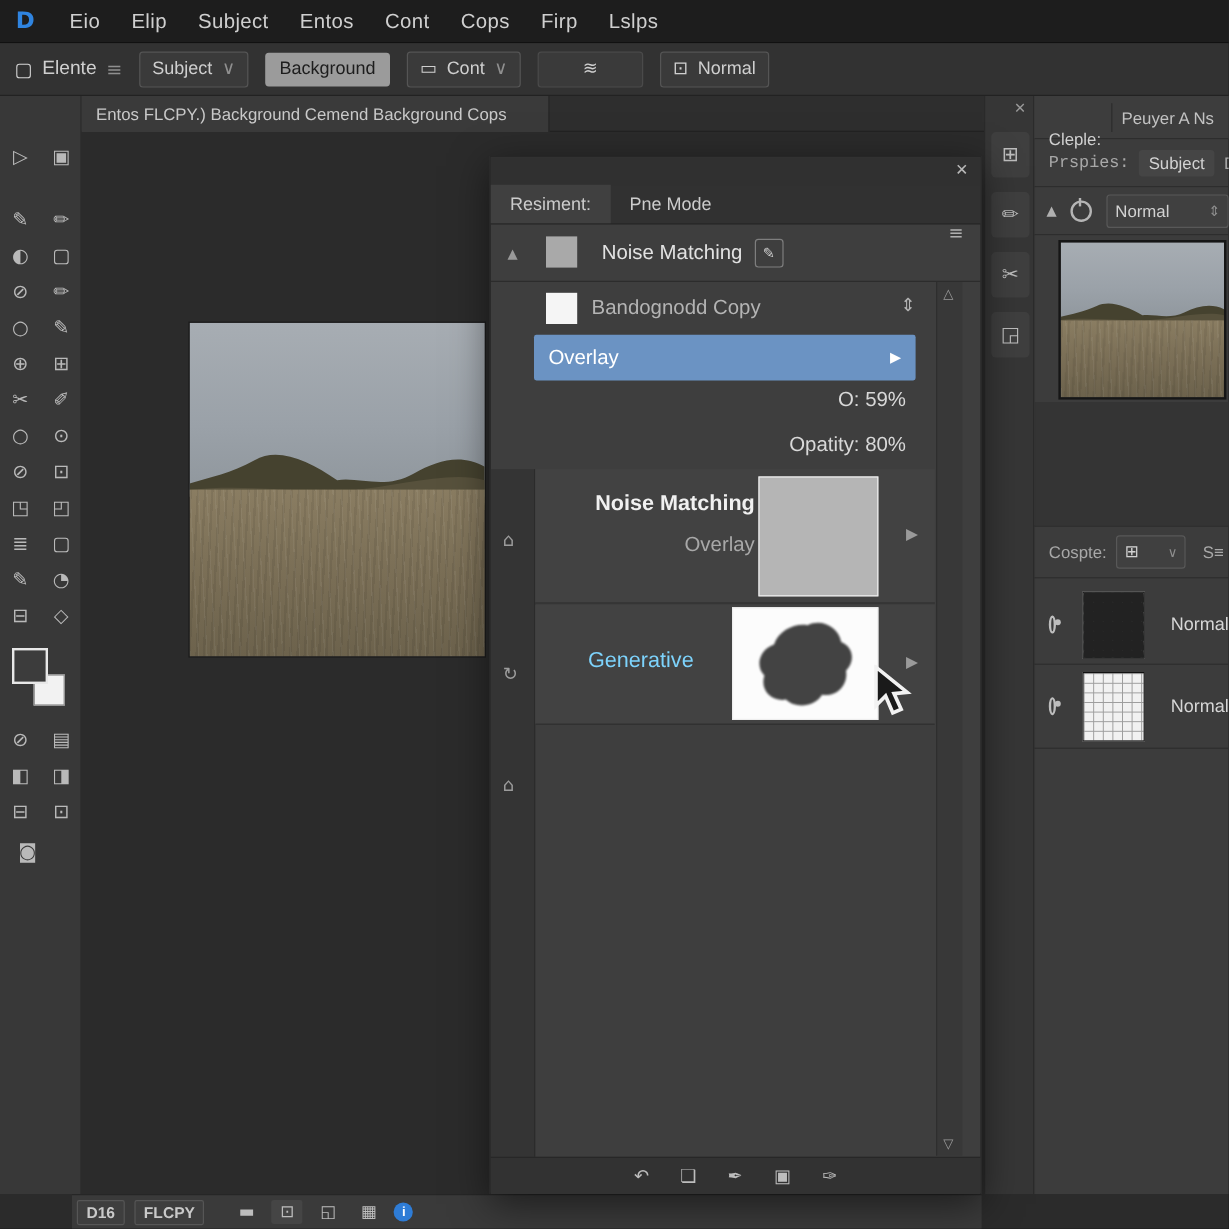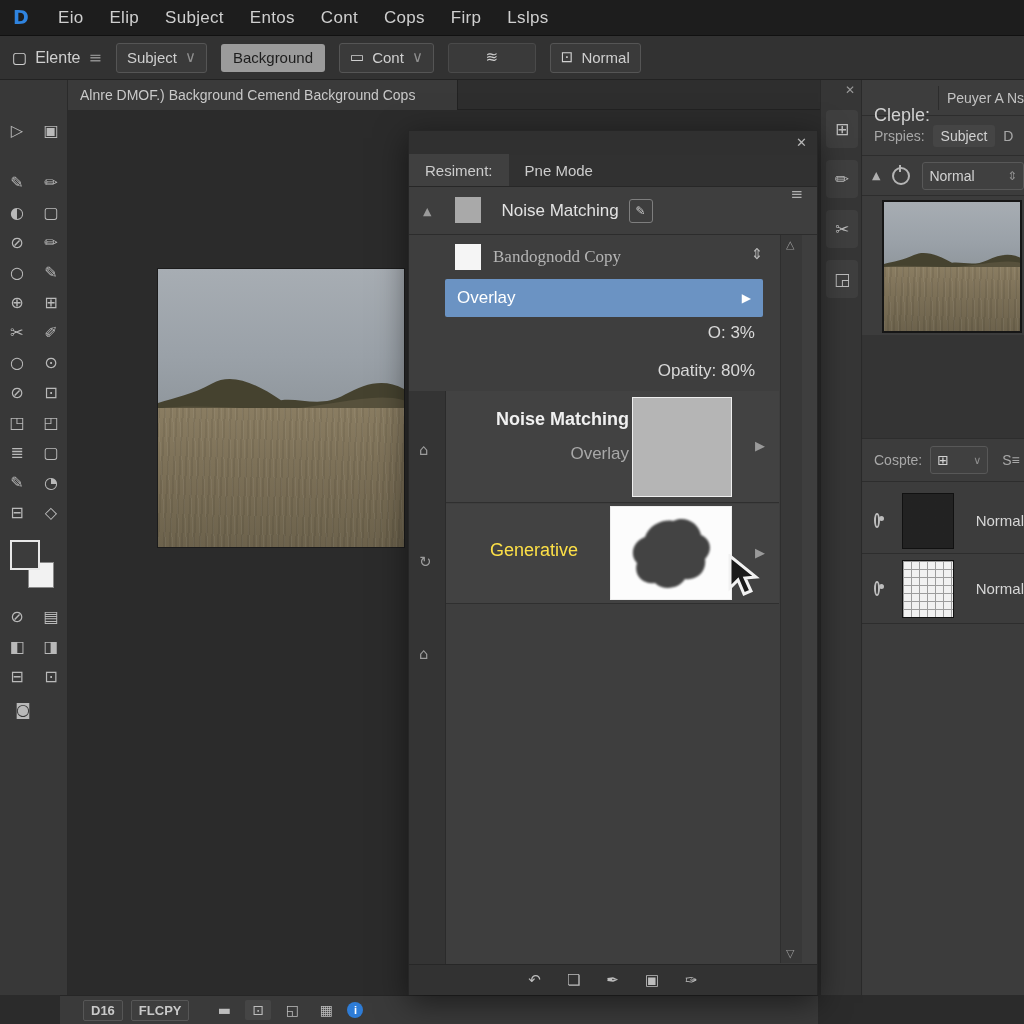--- a/index.html
+++ b/index.html
@@ -57,21 +57,21 @@
   .fp-tab{height:32px;display:flex;align-items:center;padding:0 16px;font-size:15px;color:#cccccc;}
   .fp-tab.active{background:#404040;}
   .blue-bar{background:#6b93c3;border-radius:2px;display:flex;align-items:center;justify-content:space-between;padding:0 12px;color:#fff;font-size:17px;}
   .gutter{left:0;width:37px;background:#343434;border-right:1px solid #2b2b2b;}
   .lrow{left:37px;width:333px;background:#424242;border-bottom:1px solid #2f2f2f;}
   .thumb-gray{background:#b5b5b5;border:1px solid #eee;}
   .thumb-white{background:#fcfcfc;border:1px solid #eee;}
   .fp-bottom{left:0;top:833px;width:408px;height:31px;background:#323232;border-top:1px solid #272727;display:flex;align-items:center;justify-content:center;gap:26px;color:#bdbdbd;font-size:15px;}
   .rail{left:371px;top:104px;width:22px;height:728px;background:#383838;border-left:1px solid #2e2e2e;}
   
-  .statusbar{left:60px;top:995px;width:758px;height:29px;background:#3a3a3a;border-top:1px solid #262626;display:flex;align-items:center;gap:8px;padding-left:23px;}
+  .statusbar{left:60px;top:995px;width:758px;height:29px;background:#3a3a3a;border-top:1px solid #262626;display:flex;align-items:center;gap:8px;padding-left:4px;}
   .st-box{border:1px solid #565656;border-radius:2px;background:#3e3e3e;color:#c9c9c9;font-size:13px;font-weight:bold;padding:2px 7px;}
   .st-ic{width:26px;height:20px;display:flex;align-items:center;justify-content:center;color:#bdbdbd;font-size:14px;border-radius:2px;}
   .info-circle{width:16px;height:16px;border-radius:50%;background:#2e7cd6;color:#fff;font-size:11px;font-weight:bold;display:flex;align-items:center;justify-content:center;}
   .muted{color:#a8a8a8;}
   .dim{color:#8f8f8f;}
 </style>
 </head>
 <body>
 
 <div id="app">
@@ -157,21 +157,21 @@
       <span class="tool ic">◧</span>
       <span class="tool ic">◨</span>
       <span class="tool ic">⊟</span>
       <span class="tool ic">⊡</span>
     </div>
     <span class="tool ic ab" style="left:8px;top:615px;">◙</span>
   </aside>
 
   <div class="tabbar ab">
     <div class="doctab">
-      <span>Alnre DMOF.) Background Cemend Background Cops</span>
+      <span>Entos FLCPY.) Background Cemend Background Cops</span>
     </div>
   </div>
 
   <main class="canvas ab">
     <div class="photo ab" style="left:89px;top:158px;width:248px;height:280px;">
       <div class="sky"></div>
       <svg class="hills" viewBox="0 0 100 22" preserveAspectRatio="none">
         <path d="M0 14 L0 22 L100 22 L100 9 C92 5,84 7,76 11 C66 16,58 12,50 13 C40 7,30 3,22 7 C14 11,7 12,0 14 Z" fill="#45422f"></path>
         <path d="M0 16 L0 22 L100 22 L100 13 C88 10,70 15,55 16 C38 17,18 14,0 16 Z" fill="#57513c"></path>
       </svg>
@@ -182,26 +182,26 @@
   <div class="dock ab">
     <span class="ic ab" style="left:24px;top:4px;font-size:12px;color:#9a9a9a;">✕</span>
     <span class="dock-btn ab ic" style="top:30px;">⊞</span>
     <span class="dock-btn ab ic" style="top:80px;">✏</span>
     <span class="dock-btn ab ic" style="top:130px;">✂</span>
     <span class="dock-btn ab ic" style="top:180px;">◲</span>
   </div>
 
   <aside class="rpanel ab">
     <div class="rrow ab" style="top:0;height:36px;background:#3d3d3d;">
-      <span style="padding-left:12px;font-size:18px;color:#d0d0d0;margin-top:36px;">Cleple:</span>
+      <span style="padding-left:12px;font-size:14px;color:#d0d0d0;margin-top:36px;">Cleple:</span>
       <span style="width:1px;height:24px;background:#2c2c2c;margin:0 8px;"></span>
       <span style="font-size:14px;color:#c2c2c2;white-space:nowrap;">Peuyer A Ns</span>
     </div>
     <div class="rrow ab" style="top:36px;height:40px;">
-      <span style="padding-left:12px;font-size:14px;" class="muted">Prspies:</span>
+      <span style="padding-left:12px;font-size:14px;font-family:Liberation Mono, monospace;" class="muted">Prspies:</span>
       <span class="chip2" style="margin-left:8px;">Subject</span>
       <span style="margin-left:8px;font-size:14px;" class="muted">D</span>
     </div>
     <div class="rrow ab" style="top:76px;height:40px;">
       <span class="ic" style="padding-left:10px;font-size:11px;color:#b0b0b0;">▲</span>
       <span class="power" style="margin-left:12px;"></span>
       <span class="dropdown" style="margin-left:12px;width:88px;height:26px;">
         <span>Normal</span>
         <span class="ic dim" style="font-size:12px;">⇕</span>
       </span>
@@ -259,49 +259,49 @@
     <div class="ab row" style="left:0;top:58px;width:408px;height:44px;">
       <span class="ic" style="margin-left:14px;font-size:11px;color:#9a9a9a;">▲</span>
       <span class="ab" style="left:46px;top:8px;width:26px;height:26px;background:#a9a9a9;"></span>
       <span style="margin-left:70px;font-size:17px;color:#e2e2e2;">Noise Matching</span>
       <span class="ic" style="margin-left:10px;width:22px;height:22px;border:1px solid #7e7e7e;border-radius:3px;display:flex;align-items:center;justify-content:center;font-size:12px;color:#cfcfcf;">✎</span>
     </div>
     <div class="ab" style="left:0;top:103px;width:408px;height:1px;background:#2c2c2c;"></div>
 
     <div class="ab row" style="left:0;top:104px;width:370px;height:44px;">
       <span class="ab" style="left:46px;top:9px;width:26px;height:26px;background:#f5f5f5;"></span>
-      <span style="margin-left:84px;font-size:17px;color:#b4b4b4;font-family:Liberation Serif, serif;">Bandognodd Copy</span>
+      <span style="margin-left:84px;font-size:17px;color:#b4b4b4;">Bandognodd Copy</span>
       <span class="ic ab" style="right:16px;top:12px;font-size:15px;color:#b4b4b4;">⇕</span>
     </div>
 
     <div class="blue-bar ab" style="left:36px;top:148px;width:318px;height:38px;">
       <span>Overlay</span>
       <span class="ic" style="font-size:12px;">▶</span>
     </div>
 
-    <div class="ab" style="right:62px;top:192px;font-size:17px;color:#d8d8d8;">O: 3%</div>
+    <div class="ab" style="right:62px;top:192px;font-size:17px;color:#d8d8d8;">O: 59%</div>
     <div class="ab" style="right:62px;top:230px;font-size:17px;color:#d8d8d8;">Opatity: 80%</div>
 
     <div class="gutter ab" style="top:260px;height:573px;">
       <span class="ic ab" style="left:10px;top:52px;font-size:15px;color:#9c9c9c;">⌂</span>
       <span class="ic ab" style="left:10px;top:164px;font-size:15px;color:#9c9c9c;">↻</span>
       <span class="ic ab" style="left:10px;top:256px;font-size:15px;color:#9c9c9c;">⌂</span>
     </div>
 
     <div class="lrow ab" style="top:260px;height:112px;">
       <div class="ab" style="right:150px;top:18px;text-align:right;">
         <div style="font-size:18px;color:#f0f0f0;font-weight:bold;">Noise Matching</div>
         <div style="font-size:17px;color:#a8a8a8;margin-top:14px;">Overlay</div>
       </div>
       <span class="thumb-gray ab" style="left:186px;top:6px;width:100px;height:100px;"></span>
       <span class="ic ab" style="right:14px;top:48px;font-size:13px;color:#9a9a9a;">▶</span>
     </div>
 
     <div class="lrow ab" style="top:373px;height:100px;">
-      <span style="position:absolute;left:44px;top:36px;font-size:18px;color:#fde047;">Generative</span>
+      <span style="position:absolute;left:44px;top:36px;font-size:18px;color:#7dd3fc;">Generative</span>
       <span class="thumb-white ab" style="left:164px;top:2px;width:122px;height:94px;overflow:hidden;">
         <svg width="122" height="94" viewBox="0 0 122 94">
           <path d="M62 14 C74 8,88 16,90 28 C100 32,102 44,94 52 C96 64,86 74,74 72 C68 82,52 84,44 76 C32 78,22 68,26 56 C18 48,22 34,34 30 C38 18,52 12,62 14 Z" fill="#3a3a3a" opacity="0.95" filter="blur(1px)"></path>
         </svg>
       </span>
       <svg class="ab" style="left:280px;top:50px;" width="34" height="44" viewBox="0 0 34 44">
         <polygon points="4,2 4,34 12,26 18,40 25,37 19,24 30,23" fill="#1a1a1a" stroke="#f2f2f2" stroke-width="3"></polygon>
       </svg>
       <span class="ic ab" style="right:14px;top:42px;font-size:13px;color:#9a9a9a;">▶</span>
     </div>

